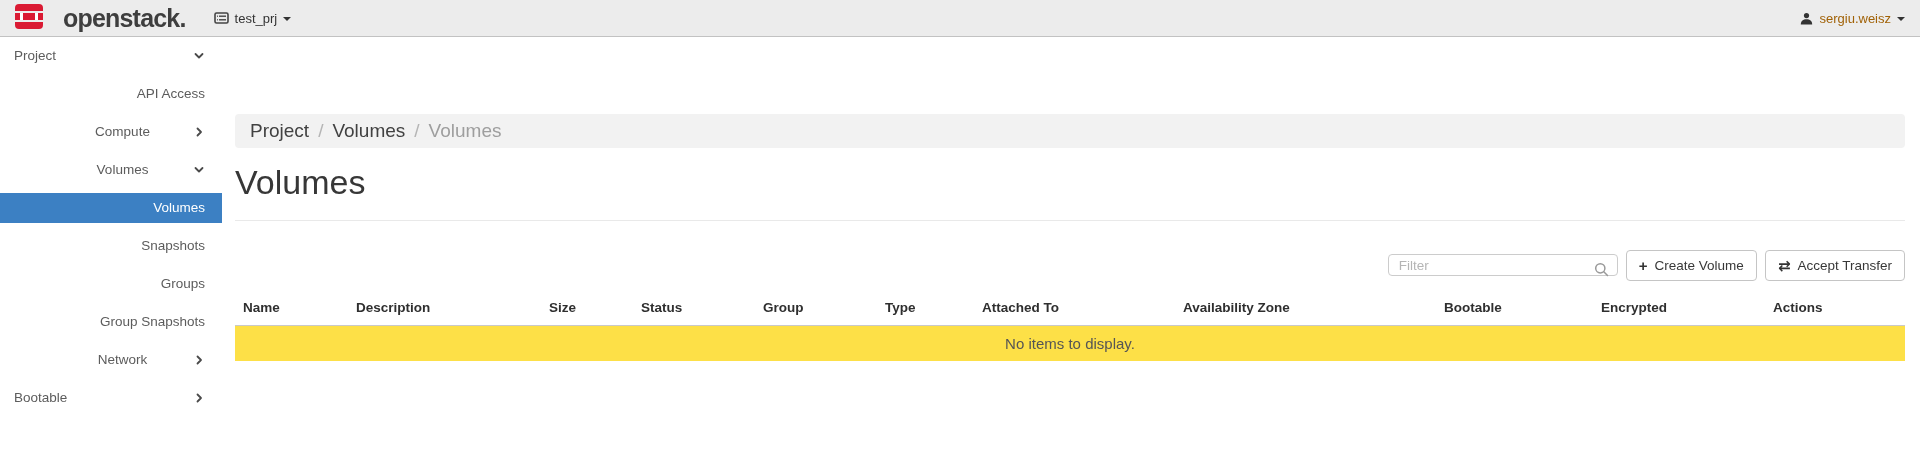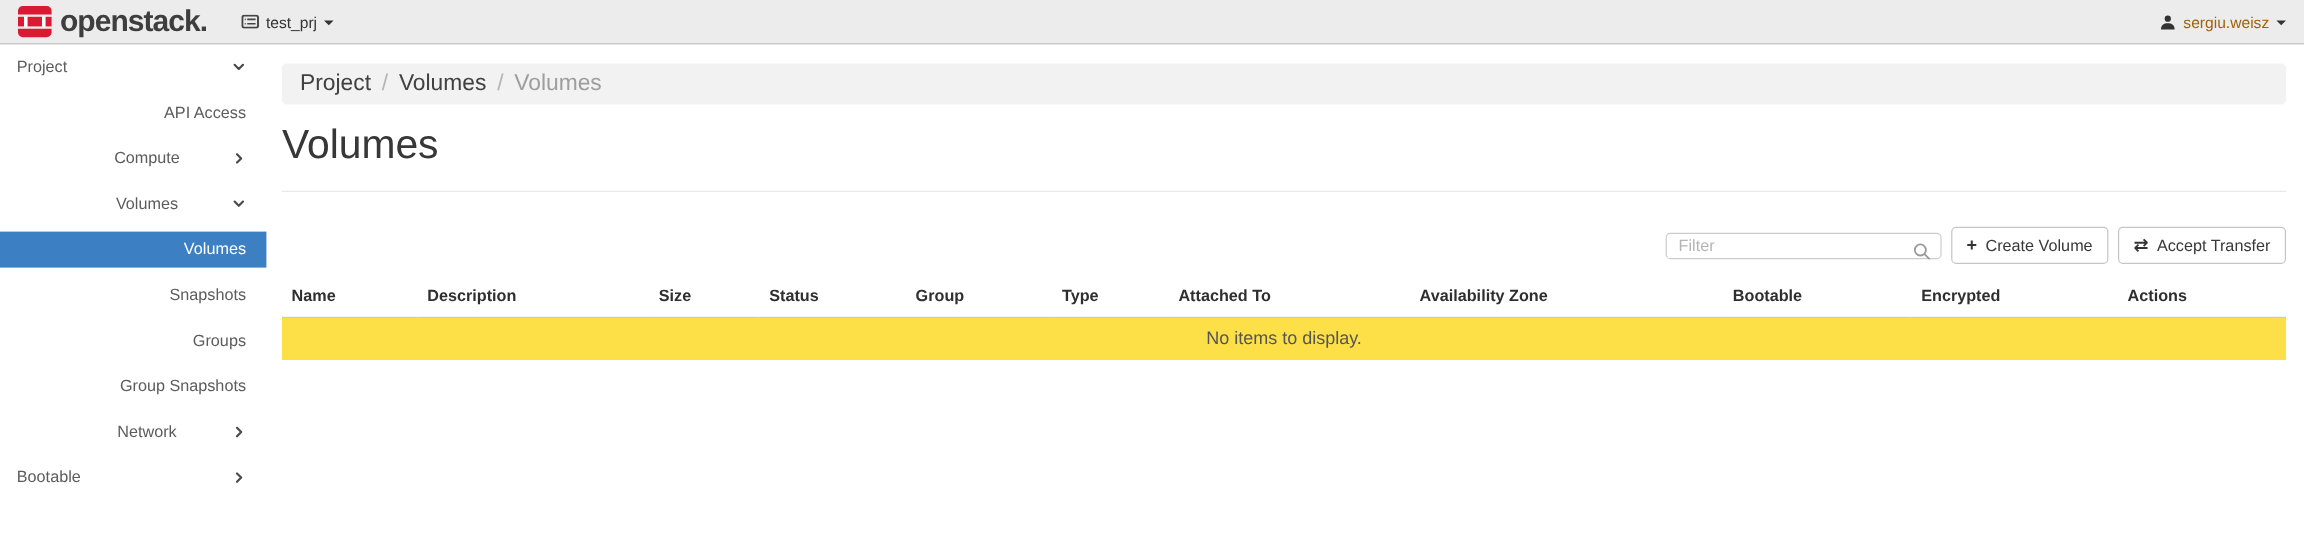--- a/index.html
+++ b/index.html
@@ -8,37 +8,37 @@
     width:1920px; height:467px; overflow:hidden;
     background:#ffffff; color:#333;
     font-family:"Liberation Sans","DejaVu Sans",sans-serif;
   }
 
   
   .navbar {
     height:37px; background:#ececec; border-bottom:1px solid #c2c2c2;
     display:flex; align-items:center; padding:0 15px;
   }
-  .brand { display:flex; align-items:center; gap:7px; cursor:pointer; }
+  .brand { display:flex; gap:20px; cursor:pointer; }
   .logo-mark { width:28px; height:26px; display:flex; flex-direction:column; gap:2px; }
   .logo-row { flex:1; background:#da1a33; }
   .logo-row.top { border-radius:4px 4px 0 0; }
   .logo-row.bottom { border-radius:0 0 4px 4px; }
   .logo-mid { flex:1; display:flex; gap:0; background:transparent; }
   .logo-mid .seg-edge { width:5px; background:#da1a33; }
   .logo-mid .seg-gap { width:3px; background:#ffffff; }
   .logo-mid .seg-center { flex:1; background:#da1a33; }
   .brand-text { font-size:25px; font-weight:bold; color:#3e3e3e; letter-spacing:-0.8px; }
   .project-switcher { margin-left:28px; display:flex; align-items:center; gap:6px; font-size:13px; color:#333; cursor:pointer; }
   .nav-spacer { flex:1; }
   .user-menu { display:flex; align-items:center; gap:6px; font-size:13px; color:#a16207; cursor:pointer; }
   .caret { width:0; height:0; border-left:4px solid transparent; border-right:4px solid transparent; border-top:4px solid #333; margin-top:1px; }
 
   
-  .layout { display:flex; align-items:flex-start; }
+  .layout { display:flex; align-items:center; }
   .sidebar { width:222px; flex:0 0 222px; padding-top:4px; }
   .main { flex:1; padding:0 15px 0 13px; min-width:0; }
 
   
   .nav-item {
     height:30px; line-height:30px; margin-bottom:8px;
     font-size:13.5px; color:#5c5c5c; position:relative; cursor:pointer;
     white-space:nowrap;
   }
   .nav-item .chev { position:absolute; right:17px; top:9px; color:#4a4a4a; }

